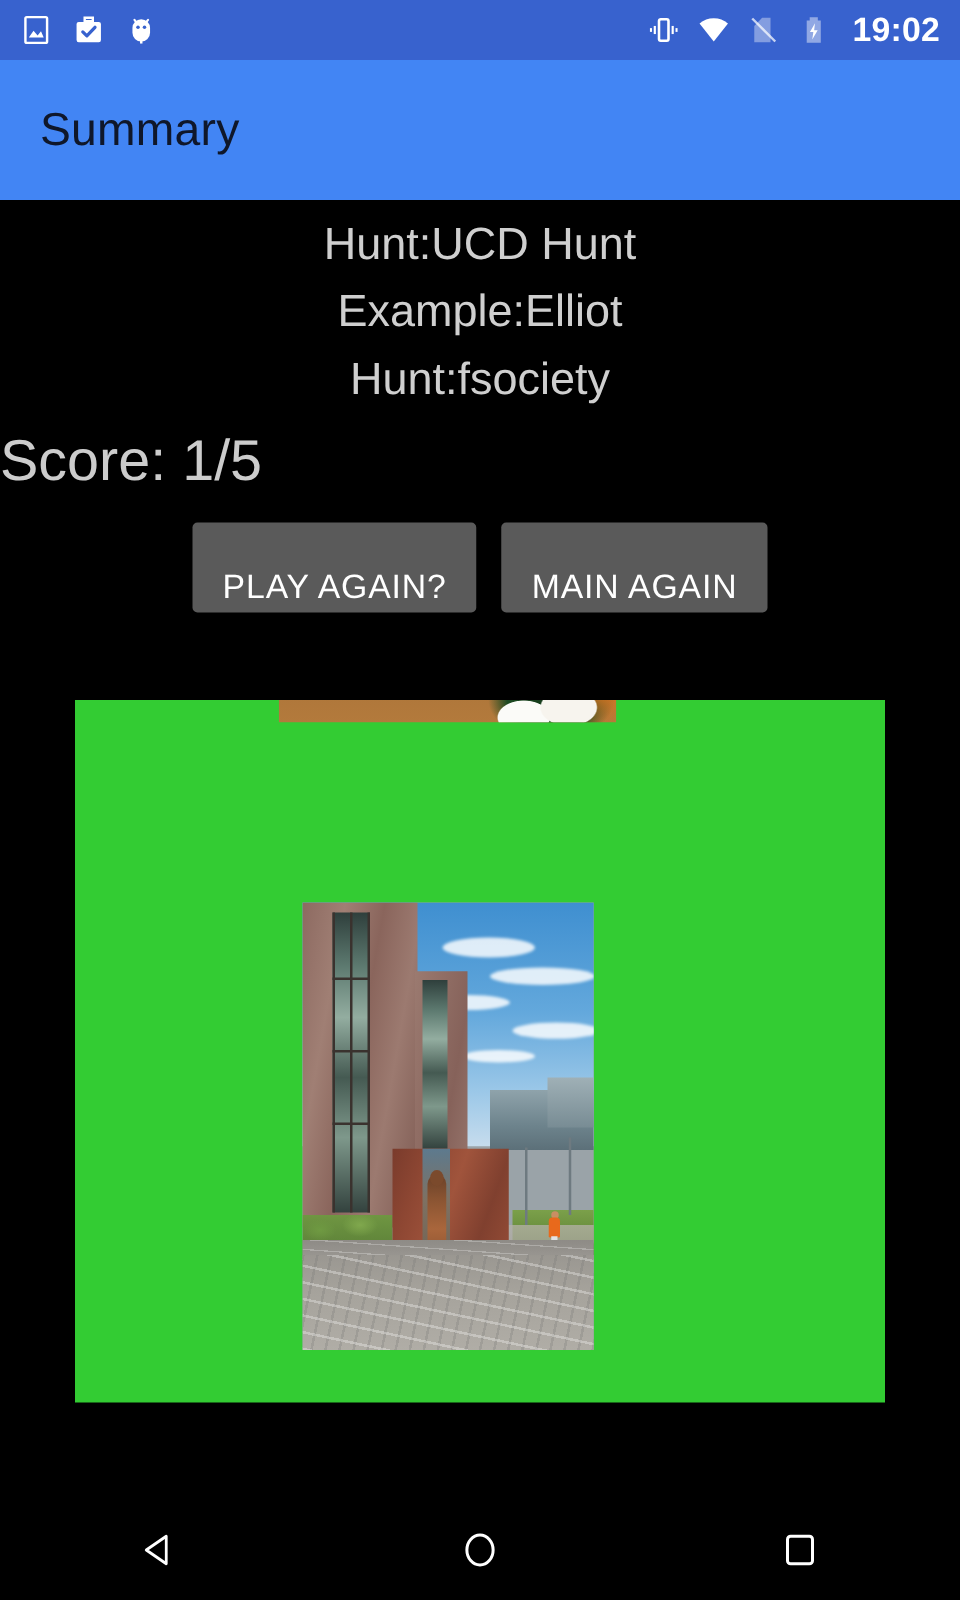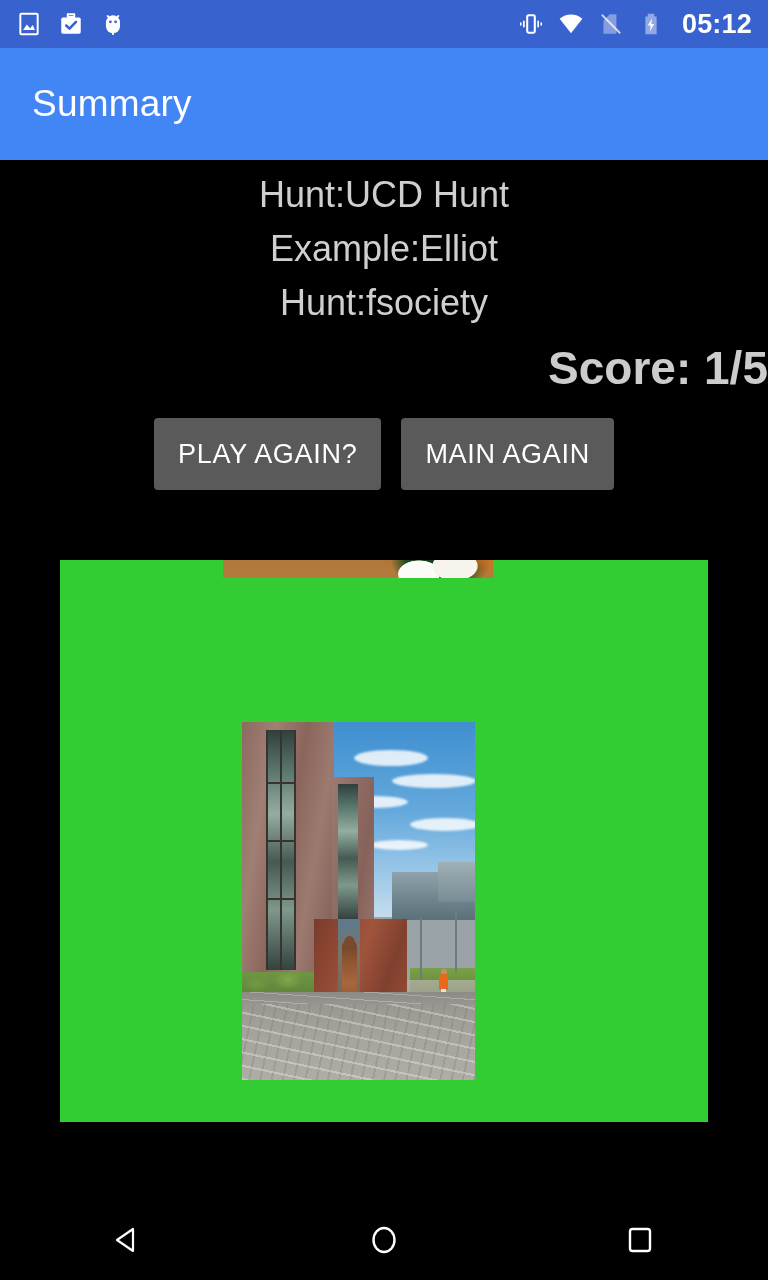--- a/index.html
+++ b/index.html
@@ -34,21 +34,21 @@
   }
 
   
   #app-bar {
     position:absolute; top:48px; left:0;
     width:768px; height:112px;
     background:#4285F4;
     display:flex; align-items:center;
   }
   #app-bar-title {
-    color:#ffffff;
+    color:#0f172a;
     font-size:37px;
     font-weight:500;
     padding-left:32px;
     letter-spacing:0.2px;
   }
 
   
   #content {
     position:absolute; top:160px; left:0;
     width:768px; height:1040px;
@@ -57,45 +57,45 @@
   }
   .info-line {
     text-align:center;
     color:#CFCFCF;
     font-size:36px;
     line-height:54px;
     font-weight:400;
   }
   #info-block { padding-top:8px; }
   #score-line {
-    text-align:right;
+    text-align:left;
     color:#CCCCCC;
     font-size:46px;
     line-height:68px;
-    font-weight:700;
+    font-weight:400;
     margin-top:4px;
   }
 
   
   #button-row {
     display:flex;
     justify-content:center;
     gap:20px;
     margin-top:16px;
   }
   .btn {
     background:#5A5A5A;
     color:#FFFFFF;
     border:none;
     border-radius:4px;
     font-family:"Liberation Sans", sans-serif;
     font-size:27px;
     font-weight:500;
     letter-spacing:0.7px;
-    padding:0 24px;
+    padding:15px 24px;
     height:72px;
     line-height:72px;
     white-space:nowrap;
     cursor:pointer;
     box-shadow:0 1px 2px rgba(0,0,0,0.35);
   }
 
   
   #answer-card {
     position:absolute;
@@ -288,21 +288,21 @@
         <path d="M12 20.5 L1.5 7.2 A16 16 0 0 1 22.5 7.2 Z" fill="#fff"></path>
       </svg>
       <svg class="sb-icon" viewBox="0 0 24 24">
         <path d="M17 3h-6.2L5 9v12h12z" fill="rgba(255,255,255,0.38)"></path>
         <path d="M3.5 3.5 L20.5 20.5" stroke="rgba(255,255,255,0.72)" stroke-width="1.8"></path>
       </svg>
       <svg class="sb-icon" viewBox="0 0 24 24">
         <path d="M9 2.6h6V5h2.2v16.4H6.8V5H9z" fill="rgba(255,255,255,0.45)"></path>
         <path d="M12.9 7 L9.2 13.4 h2.5 L10.9 19 L14.9 12.1 h-2.6z" fill="#fff"></path>
       </svg>
-      <div class="sb-clock">05:12</div>
+      <div class="sb-clock">19:02</div>
     </div>
   </div>
 
   <div id="app-bar">
     <div id="app-bar-title">Summary</div>
   </div>
 
   <div id="content">
 
     <div id="info-block">

